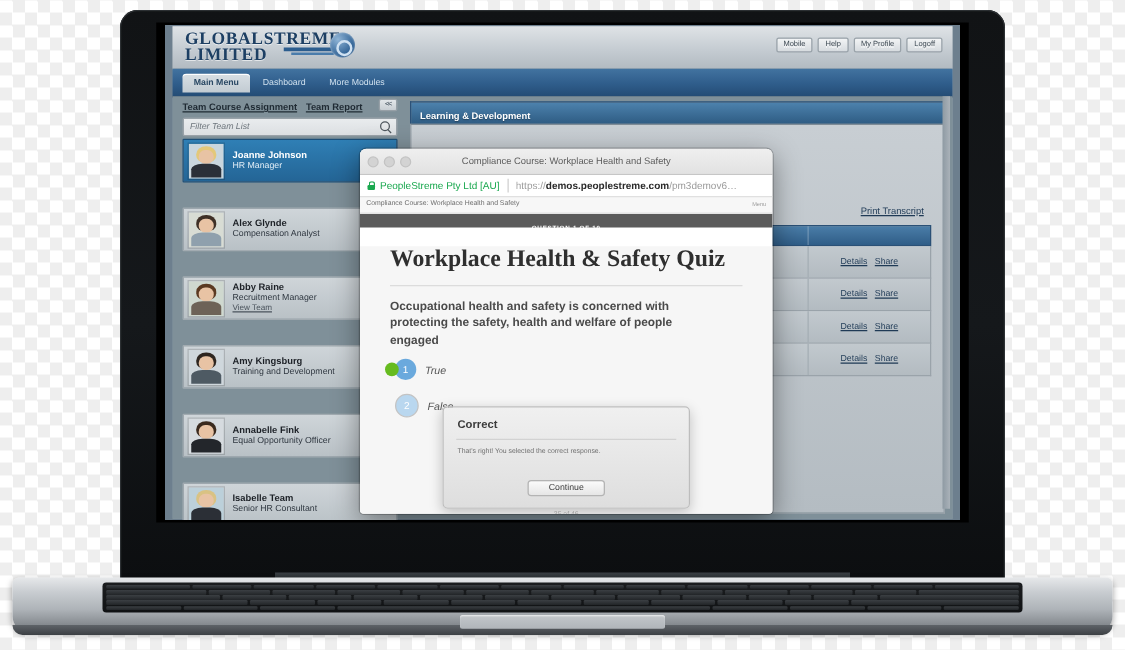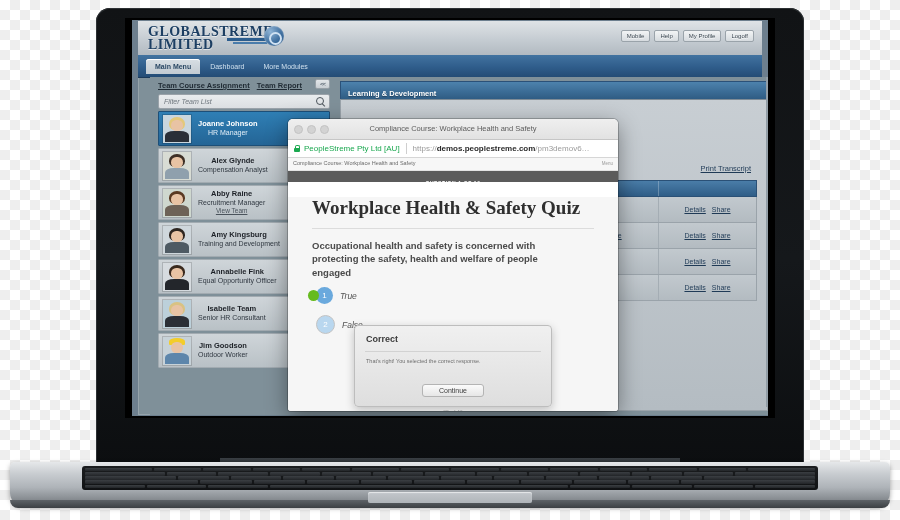--- a/index.html
+++ b/index.html
@@ -111,21 +111,21 @@
   .tab{
     font-size:7px;color:#cfe0ee;padding:4px 9px 4px 9px;
     border-radius:3px 3px 0 0;white-space:nowrap;
   }
   .tab.active{
     background:linear-gradient(180deg,#d8dfe4,#c2cbd2);
     color:#2a4864;font-weight:bold;
     box-shadow:inset 0 1px 0 #fff;
   }
 
-  .content{position:absolute;left:12px;top:56px;width:624px;height:338px;background:#7f9099;}
+  .content{position:absolute;left:0;top:56px;width:624px;height:338px;background:#7f9099;}
 
   
   .leftpanel{position:absolute;left:6px;top:4px;width:178px;height:330px;}
   .lp-links{position:absolute;left:2px;top:0;font-size:7.5px;color:#1f2a33;font-weight:bold;}
   .lp-links a{text-decoration:underline;color:#1f2a33;}
   .lp-sep{display:inline-block;width:7px;}
   .collapse{
     position:absolute;right:4px;top:-2px;font-size:6px;color:#2a3a48;
     background:linear-gradient(180deg,#e2e6e9,#c8ced3);border:1px solid #97a0a7;
     border-radius:2px;padding:1px 4px;letter-spacing:-1px;
@@ -135,23 +135,23 @@
     background:linear-gradient(180deg,#e9ecee,#dcdfe2);
     border:1px solid #9aa2a9;border-radius:2px;
   }
   .filterbox span{position:absolute;left:5px;top:2.5px;font-size:7px;color:#6e767d;font-style:italic;}
   .searchicon{position:absolute;right:4px;top:2px;width:9px;height:9px;}
   .searchicon .c{position:absolute;left:0;top:0;width:6px;height:6px;border:1.2px solid #4d555c;border-radius:50%;}
   .searchicon .h{position:absolute;left:5.5px;top:5.5px;width:4px;height:1.2px;background:#4d555c;transform:rotate(45deg);transform-origin:left center;}
 
   .people{position:absolute;left:2px;top:30px;width:172px;}
   .person{
-    position:relative;height:33px;margin-bottom:2px;
+    position:relative;height:33px;margin-bottom:20px;
     background:linear-gradient(180deg,#cfd5d9,#b9c1c6);
-    border:1px solid #a2abb1;border-radius:1px;display:flex;align-items:center;text-align:center;
+    border:1px solid #a2abb1;border-radius:1px;display:flex;align-items:center;
   }
   .person.sel{background:linear-gradient(180deg,#2f7fb5,#246596);border-color:#1d4f78;}
   .avatar{width:28px;height:28px;margin-left:3px;flex:0 0 28px;overflow:hidden;border:1px solid rgba(0,0,0,.15);}
   .pinfo{margin-left:6px;line-height:1.15;}
   .pname{font-size:7.5px;font-weight:bold;color:#1c2026;}
   .prole{font-size:7px;color:#2f3740;}
   .pview{font-size:6.5px;color:#4a535c;text-decoration:underline;}
   .person.sel .pname{color:#ffffff;}
   .person.sel .prole{color:#e2eef7;}
 

